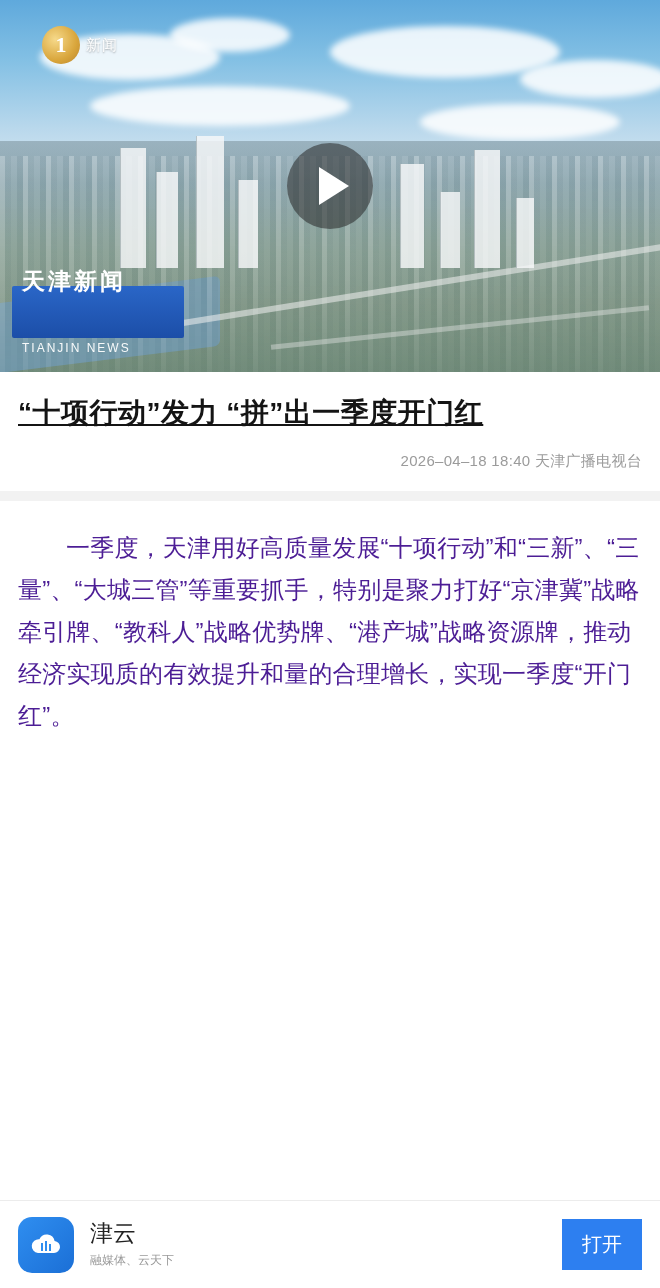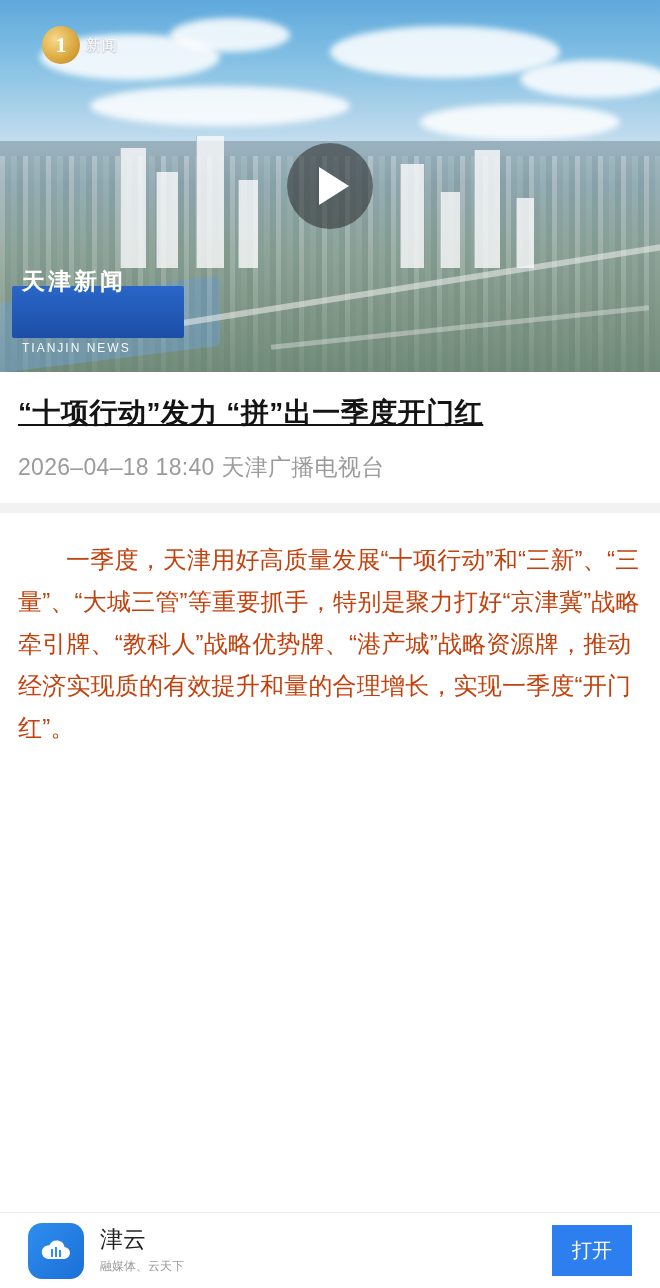--- a/index.html
+++ b/index.html
@@ -179,54 +179,55 @@
   .art-title {
     font-size: 28px;
     font-weight: bold;
     color: #141414;
     line-height: 1.35;
     letter-spacing: .5px;
     text-decoration: underline;
   }
   .art-meta {
     margin-top: 20px;
-    font-size: 23px;
+    font-size: 15px;
     color: #9b9b9b;
     letter-spacing: .3px;
+    text-align: right;
   }
   .divider {
     height: 10px;
     background: #f2f2f2;
     flex: 0 0 auto;
   }
 
   
   .art-body {
     padding: 26px 18px 10px 18px;
     flex: 1 1 auto;
     overflow: hidden;
   }
   .para {
     font-size: 24px;
     line-height: 1.75;
-    color: #c2410c;
+    color: #4c1d95;
     text-indent: 2em;
     margin-bottom: 26px;
     letter-spacing: .2px;
   }
 
   
   .appbar {
     flex: 0 0 auto;
-    height: 76px;
+    height: 88px;
     border-top: 1px solid #ececec;
     background: #fff;
     display: flex;
     align-items: center;
-    padding: 0 28px;
+    padding: 0 18px;
     gap: 16px;
   }
   .app-icon {
     width: 56px; height: 56px;
     border-radius: 14px;
     background: linear-gradient(135deg, #2f8ef0, #1b6fd6);
     display: flex;
     align-items: center;
     justify-content: center;
     flex: 0 0 auto;

